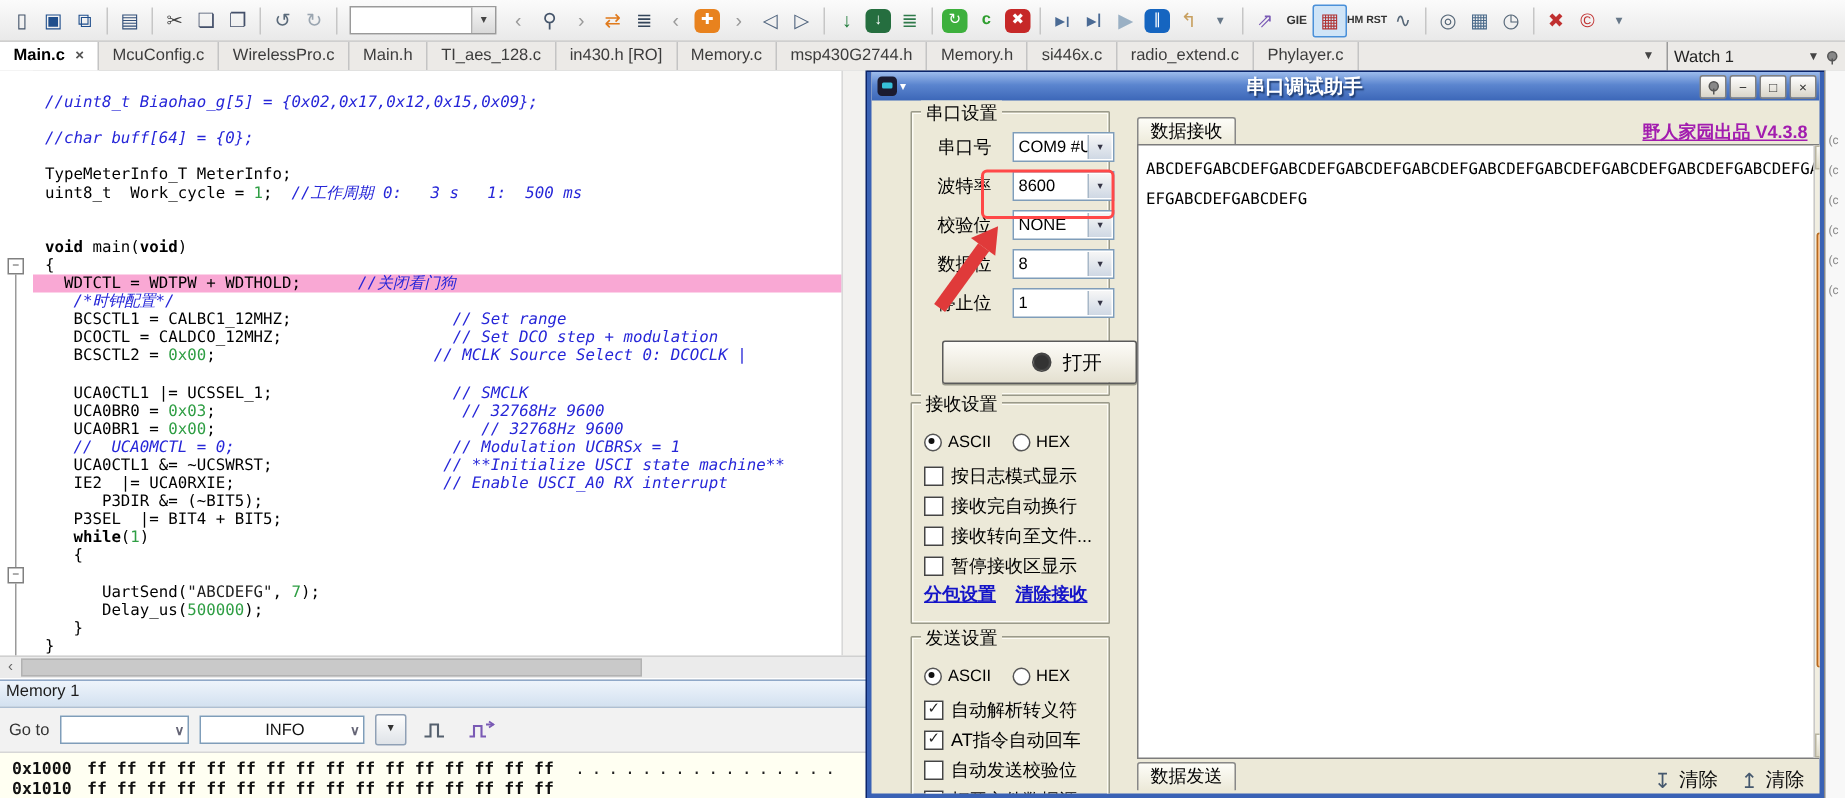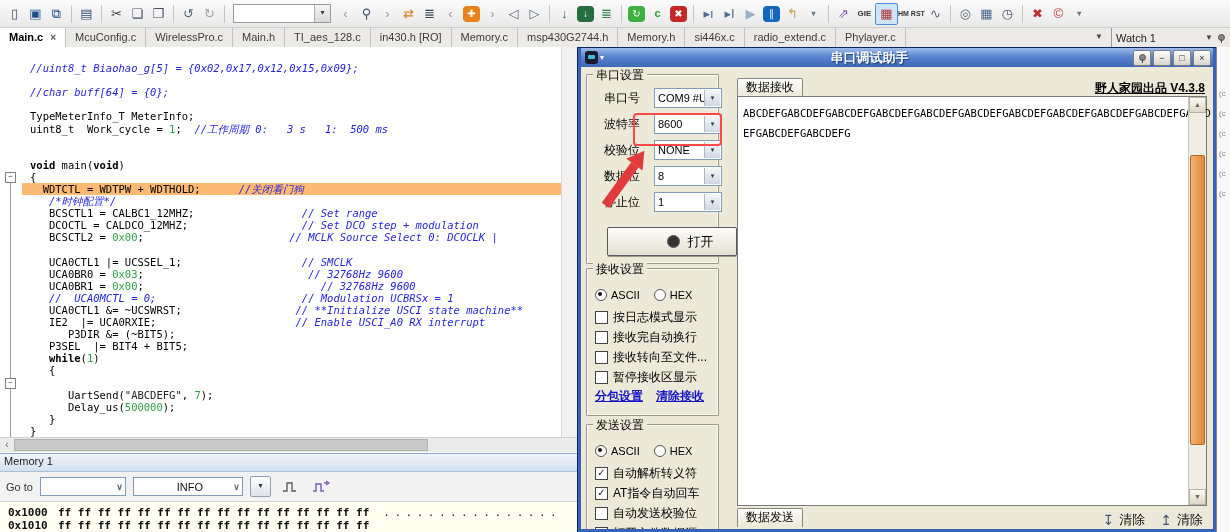--- a/index.html
+++ b/index.html
@@ -32,21 +32,21 @@
   .pincss::after{content:"";position:absolute;left:4px;top:6px;width:1px;height:4px;background:#555;}
 
   
   #editor{position:absolute;left:0;top:47px;width:578px;height:406px;background:#fff;overflow:hidden;}
   #fold-margin{position:absolute;left:0;top:0;width:22px;height:100%;background:#fff;}
   .fvline{position:absolute;left:10px;width:1px;background:#9a9a9a;}
   .fbox{position:absolute;left:5px;width:9px;height:9px;border:1px solid #808080;background:#fff;
     font-size:8px;line-height:8px;text-align:center;color:#444;}
   #code{position:absolute;left:22px;top:3px;right:16px;}
   .cl{font-family:"DejaVu Sans Mono",monospace;font-size:10.5px;line-height:12.1px;height:12.1px;white-space:pre;padding-left:8px;}
-  .cl.hl{background:#fdba74;}
+  .cl.hl{background:#f9a8d4;}
   .cmt{color:#2626d8;font-style:italic;}
   .kw{font-weight:bold;color:#000;}
   .num{color:#2f9e44;}
   .str{color:#222;}
   #evs{position:absolute;right:0;top:0;width:16px;height:390px;background:#f2f1ef;border-left:1px solid #d8d8d8;}
   #ehs{position:absolute;left:0;top:390px;width:578px;height:14px;background:#ebebeb;border-top:1px solid #d0d0d0;}
   .harrow{position:absolute;left:0;top:0;width:14px;height:14px;text-align:center;line-height:13px;font-size:10px;color:#666;}
   .hthumb{position:absolute;left:14px;top:1px;width:414px;height:12px;background:#c9c9c9;border:1px solid #b2b2b2;box-sizing:border-box;}
 
   
@@ -73,21 +73,21 @@
     border:3px solid #3a62b5;border-top:none;box-shadow:0 0 0 1px #0a246a;background:#ece9d8;overflow:hidden;}
   .s-title{height:19px;display:flex;align-items:center;background:linear-gradient(180deg,#9dbcec 0%,#5b85cf 45%,#3c67b8 100%);
     padding:0 2px;}
   .s-appicon{width:13px;height:13px;background:#1b1b30;border-radius:3px;margin:0 2px;position:relative;flex:none;}
   .s-appicon::after{content:"";position:absolute;left:3px;top:4px;width:7px;height:4px;background:#37c0d8;border-radius:1px;}
   .s-dd{color:#fff;font-size:8px;margin-right:4px;}
   .s-titletext{flex:1;text-align:center;color:#fff;font-weight:bold;font-size:13px;text-shadow:1px 1px 1px #1d3a6e;}
   .s-btn{flex:none;width:16px;height:14px;margin-left:2px;border:1px solid #808080;border-radius:2px;
     background:linear-gradient(#ffffff,#d8d4c8);font-size:9px;line-height:12px;text-align:center;color:#333;
     display:flex;align-items:center;justify-content:center;}
-  .s-body{position:relative;height:354px;}
+  .s-body{position:relative;height:354px;margin-left:21px;}
 
   .grp{position:absolute;border:1px solid #9a9a8a;border-radius:1px;box-shadow:inset 0 0 0 1px #fdfcf5;}
   .grp-t{position:absolute;top:-8px;left:6px;background:#ece9d8;padding:0 3px;font-size:12px;color:#000;}
   .g1{left:5px;top:7px;width:131px;height:188px;}
   .g2{left:5px;top:201px;width:131px;height:146px;}
   .g3{left:5px;top:357px;width:131px;height:150px;}
   #port-rows{position:absolute;left:13px;top:10px;right:0;}
   .frow{height:26px;display:flex;align-items:center;padding-left:4px;}
   .flab{font-size:12px;width:50px;color:#000;flex:none;}
   .fsel{width:68px;height:20px;background:#fff;border:1px solid #7f9db9;font-size:11px;position:relative;
@@ -115,21 +115,21 @@
   .crow{height:20px;display:flex;align-items:center;gap:5px;}
   .cbox{width:11px;height:11px;border:1px solid #444;background:#fff;font-size:10px;line-height:10px;text-align:center;color:#222;flex:none;}
   .clab{font-size:12px;color:#000;white-space:nowrap;}
   .links{position:absolute;left:8px;bottom:10px;display:flex;gap:13px;}
   .links a{font-size:12px;color:#1414c8;text-decoration:underline;font-weight:bold;}
 
   .rtab{position:absolute;width:64px;height:18px;background:linear-gradient(#fdfdf8,#ece9d8);border:1px solid #888;
     border-bottom:none;border-radius:2px 2px 0 0;font-size:12px;text-align:center;line-height:17px;color:#000;}
   .t1{left:156px;top:11px;}
   .t2{left:156px;top:441px;}
-  .brand{position:absolute;right:8px;top:13px;font-size:12px;font-weight:bold;color:#000000;text-decoration:underline;}
+  .brand{position:absolute;right:8px;top:13px;font-size:12px;font-weight:bold;color:#a21caf;text-decoration:underline;}
   .recv-area{position:absolute;left:156px;top:29px;width:470px;height:410px;background:#fff;border:1px solid #7c7c7c;
     box-sizing:border-box;}
   #recv-text{position:absolute;left:5px;top:6px;right:20px;}
   .rline{font-family:"DejaVu Sans Mono",monospace;font-size:10.5px;line-height:20px;color:#000;white-space:nowrap;}
   .vscroll{position:absolute;right:0;top:0;bottom:0;width:17px;background:#f1eee1;border-left:1px solid #c8c8c8;}
   .varrow{position:absolute;left:0;right:0;height:16px;background:linear-gradient(#fbfaf4,#ddd8c4);border:1px solid #b8b4a0;
     box-sizing:border-box;font-size:7px;text-align:center;line-height:14px;color:#666;}
   .varrow.vbot{bottom:0;}
   .vthumb{position:absolute;left:1px;width:15px;top:58px;height:290px;background:linear-gradient(90deg,#f2b377,#e08a3c);
     border:1px solid #b86a20;border-radius:2px;box-sizing:border-box;}

